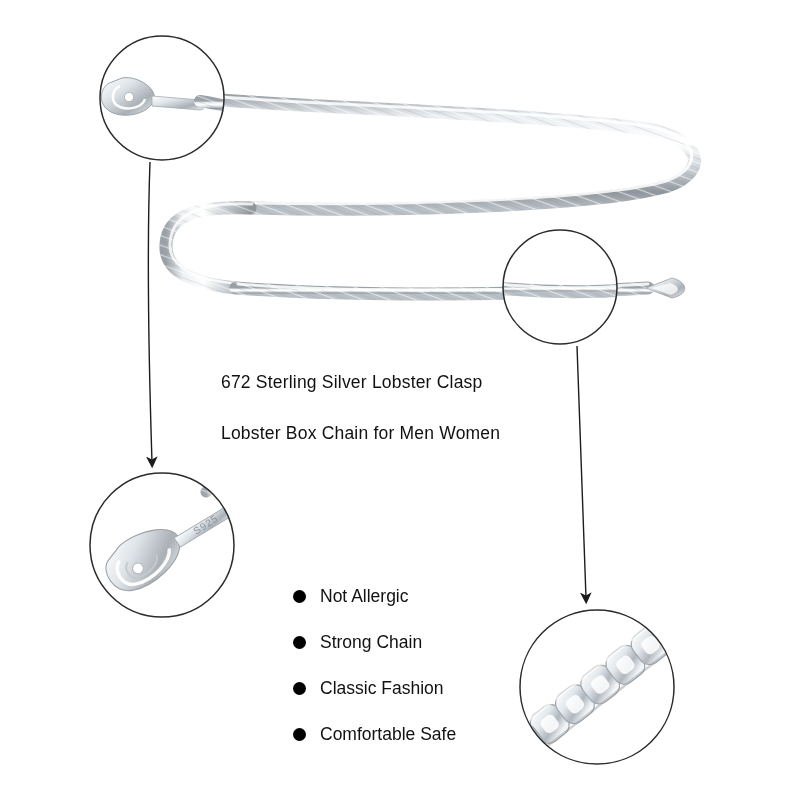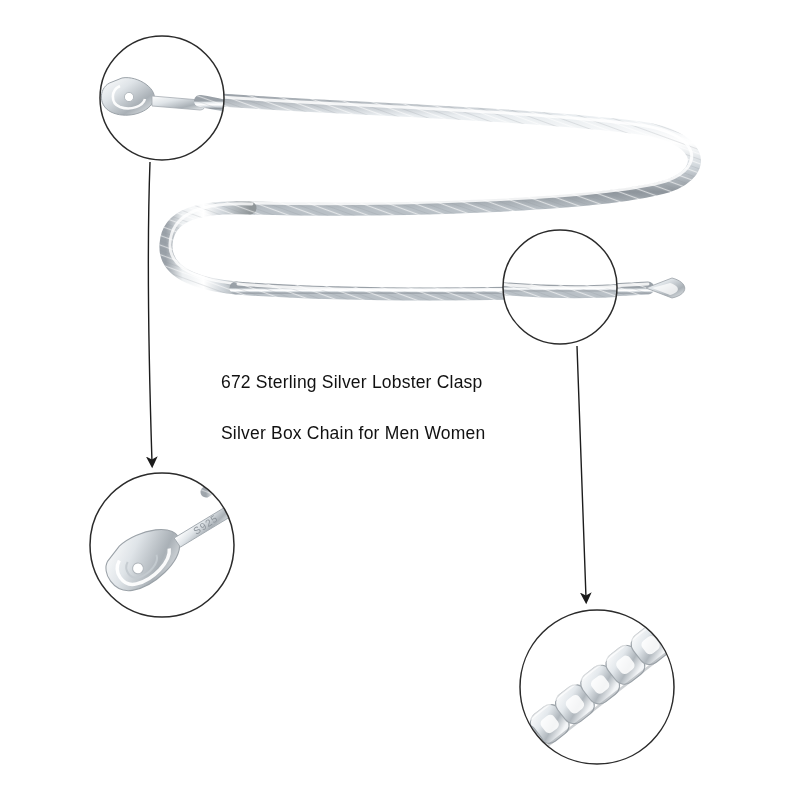--- a/index.html
+++ b/index.html
@@ -219,16 +219,34 @@
       <circle cx="597" cy="687" r="77" fill="none" stroke="#2b2b2b" stroke-width="1.5"></circle>
     </g>
 
     <g>
       <path d="M150 162 C 146 270, 150 400, 152 462" fill="none" stroke="#1c1c1c" stroke-width="1.4" marker-end="url(#arrowHead)"></path>
       <path d="M577 346 C 580 430, 584 540, 586 598" fill="none" stroke="#1c1c1c" stroke-width="1.4" marker-end="url(#arrowHead)"></path>
     </g>
   </svg>
 
   <div class="headline l1">672 Sterling Silver Lobster Clasp</div>
-  <div class="headline l2">Silver Box Chain for Men Women</div>
-
+  <div class="headline l2">Lobster Box Chain for Men Women</div>
+
+  <div class="bullets">
+    <div class="bullet-row">
+      <span class="bullet-dot"></span>
+      <span class="bullet-label">Not Allergic</span>
+    </div>
+    <div class="bullet-row">
+      <span class="bullet-dot"></span>
+      <span class="bullet-label">Strong Chain</span>
+    </div>
+    <div class="bullet-row">
+      <span class="bullet-dot"></span>
+      <span class="bullet-label">Classic Fashion</span>
+    </div>
+    <div class="bullet-row">
+      <span class="bullet-dot"></span>
+      <span class="bullet-label">Comfortable Safe</span>
+    </div>
+  </div>
 
 </div>
 
 </body></html>

